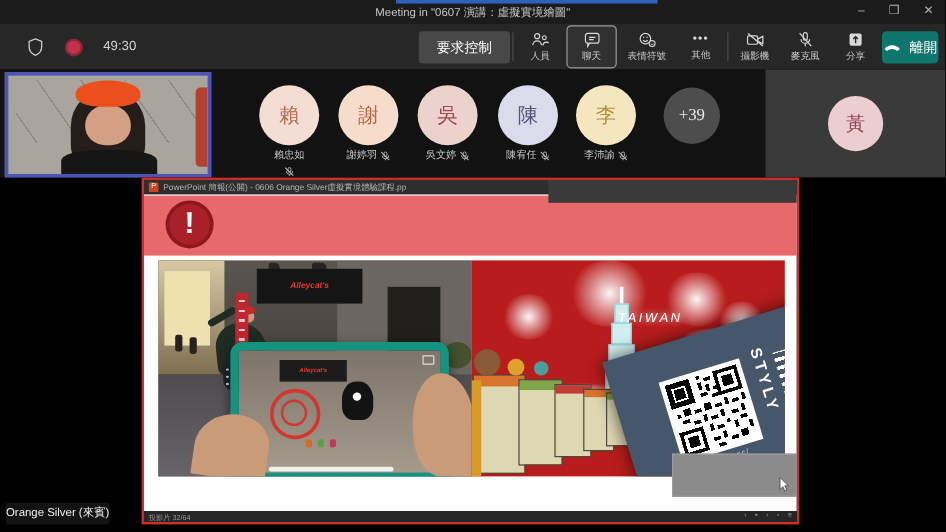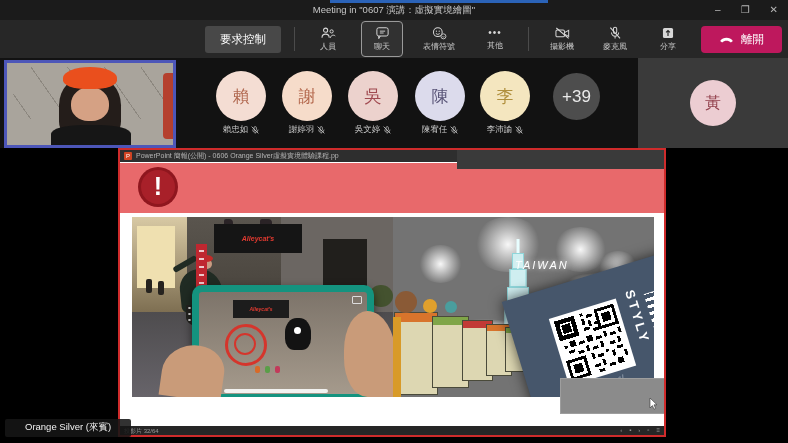--- a/index.html
+++ b/index.html
@@ -12,47 +12,47 @@
   .accent{left:330px;top:0;width:218px;height:3px;background:#2b63b8;}
   .win-title{left:0;right:0;top:4px;text-align:center;font-size:9.5px;color:#c6c6c6;}
   .win-controls{right:10px;top:2px;display:flex;gap:20px;color:#b5b5b5;font-size:10px;line-height:16px;}
   .win-controls span{cursor:default;}
 
   
   .toolbar{left:0;top:20px;width:788px;height:38px;background:#272727;}
   .tb-left{left:22px;top:0;height:38px;display:flex;align-items:center;gap:17px;}
   .rec-dot{width:11px;height:11px;border-radius:50%;background:#c4314b;border:2px solid #8d2737;}
   .timer{font-size:11px;color:#d2d2d2;}
-  .tb-right{right:6px;top:0;height:38px;display:flex;align-items:center;gap:13px;}
+  .tb-right{right:6px;top:0;height:38px;display:flex;align-items:center;gap:2px;}
   .req-btn{background:#484848;color:#fff;font-size:11.5px;padding:6px 15px;border-radius:3px;cursor:pointer;}
   .sep{width:1px;height:24px;background:#4b4b4b;}
   .tb-item{display:flex;flex-direction:column;align-items:center;justify-content:center;
            width:40px;height:34px;gap:1px;cursor:pointer;border-radius:4px;}
   .tb-item .lbl{font-size:8px;color:#c6c6c6;white-space:nowrap;}
   .tb-item.sel{border:1px solid #9a9a9a;background:#313131;}
   .dots{color:#d8d8d8;font-size:10px;letter-spacing:1px;line-height:12px;}
-  .leave-btn{background:#be185d;color:#fff;font-size:11.5px;padding:6px 18px;border-radius:4px;
+  .leave-btn{background:#0f766e;color:#fff;font-size:11.5px;padding:6px 1px;border-radius:4px;
              display:flex;align-items:center;gap:7px;cursor:pointer;}
 
   
   .stage{left:0;top:58px;width:788px;height:90px;background:#121212;}
   .selfview{left:4px;top:2px;width:166px;height:82px;border:3px solid #4d56b8;background:#a9a49c;overflow:hidden;cursor:pointer;}
   .sv-doodle{left:6px;top:4px;width:154px;height:52px;opacity:.5;
      background:repeating-linear-gradient(55deg,transparent 0 14px,#6f6a62 14px 15px,transparent 15px 30px);}
   .sv-chair{right:0;top:10px;width:10px;height:66px;background:#b5402e;border-radius:4px 0 0 4px;}
   .sv-hair{left:52px;top:12px;width:62px;height:66px;background:#241d1a;border-radius:46% 46% 30% 30%;}
   .sv-face{left:64px;top:24px;width:38px;height:34px;background:#d5a184;border-radius:50% 50% 45% 45%;}
   .sv-beret{left:56px;top:4px;width:54px;height:22px;background:#ea4f1d;border-radius:50% 50% 40% 40%;}
   .sv-body{left:44px;top:62px;width:80px;height:22px;background:#161616;border-radius:40% 40% 0 0;}
   .avatar{top:13px;width:50px;height:50px;border-radius:50%;display:flex;align-items:center;
           justify-content:center;font-size:17px;cursor:pointer;}
   .pname{top:66px;width:84px;display:flex;justify-content:center;align-items:center;gap:3px;
          font-size:8.5px;color:#c9c9c9;white-space:nowrap;}
   .ovf{top:15px;width:47px;height:47px;border-radius:50%;background:#4d4d4d;color:#eaeaea;
-       display:flex;align-items:center;justify-content:center;font-size:17px;cursor:pointer;}
+       display:flex;align-items:center;justify-content:center;font-size:14px;cursor:pointer;font-family:Liberation Serif, serif;}
   .spot{left:638px;top:0;width:150px;height:90px;background:#3a3a3a;cursor:pointer;}
   .spot .avatar{position:absolute;left:52px;top:22px;width:46px;height:46px;font-size:16px;}
 
   
   .main{left:0;top:148px;width:788px;height:295px;background:#000;}
   .shared{left:118px;top:0;width:548px;height:289px;border:2px solid #cf2b2b;box-sizing:border-box;
           background:#0a0a0a;overflow:hidden;cursor:default;}
   .minibar{left:0;top:0;width:544px;height:12px;background:#2e2e2e;display:flex;align-items:center;
            gap:4px;padding-left:4px;box-sizing:border-box;}
   .ppt-ico{width:8px;height:8px;background:#d04423;border-radius:1px;color:#fff;font-size:6px;
@@ -68,21 +68,21 @@
   .overlay-top{left:337px;top:0;width:207px;height:19px;background:#3a3a3a;z-index:9;}
   .overlay-box{left:440px;top:228px;width:104px;height:34px;background:#8b8b8b;border:1px solid #9e9e9e;z-index:9;}
   .pfooter{left:0;top:248px;width:544px;height:28px;background:#4e4e4e;}
   .credit{left:16px;top:4px;font-family:"DejaVu Serif",serif;font-style:italic;font-size:13px;color:#f4f4f4;}
   .contact{left:150px;top:10px;width:270px;text-align:center;font-size:6.5px;color:#c9c9c9;}
   .signmark{right:10px;top:4px;font-family:"DejaVu Serif",serif;font-style:italic;font-size:13px;color:#e9e9e9;}
   .statusbar{left:0;top:276px;width:544px;height:9px;background:#262626;}
   .sb-left{left:4px;top:1px;font-size:6px;color:#9a9a9a;}
   .sb-right{right:4px;top:1px;display:flex;gap:7px;font-size:6px;color:#9a9a9a;}
   .presenter{left:5px;top:271px;background:rgba(22,22,22,.88);color:#f0f0f0;font-size:9.5px;
-             padding:2px 20px 3px;border-radius:2px;}
+             padding:2px 0 3px;border-radius:2px;}
 
   
   .photo{width:261px;height:180px;position:relative;overflow:hidden;
          background:linear-gradient(#5a554e 0%,#454039 55%,#35322e 100%);}
   .storefront{left:0;top:0;width:55px;height:95px;background:linear-gradient(#d8c9a4,#7e6f52);}
   .sf-glow{left:5px;top:9px;width:38px;height:62px;background:#efe0b0;}
   .sf-fig{width:6px;height:14px;background:#26231f;border-radius:2px;}
   .bldg-right{right:0;top:0;width:112px;height:100px;background:#6b6662;}
   .door{left:42px;top:22px;width:44px;height:70px;background:#211f1c;}
   .bush{width:24px;height:22px;border-radius:50%;background:#44522f;}
@@ -115,21 +115,21 @@
   .t-cat:after{content:"";position:absolute;left:9px;top:9px;width:7px;height:7px;background:#fff;border-radius:50%;}
   .t-fig{top:74px;width:5px;height:7px;border-radius:2px;}
   .t-cam{right:5px;top:4px;width:8px;height:6px;border:1px solid #ddd;border-radius:1px;}
   .t-ico{left:5px;bottom:4px;width:8px;height:8px;border:1px solid #cfcfcf;border-radius:1px;}
   .hand-l{left:30px;top:128px;width:62px;height:54px;background:#c99b79;border-radius:55% 45% 0 0;
           transform:rotate(8deg);z-index:4;}
   .hand-r{left:212px;top:94px;width:52px;height:86px;background:#c99b79;border-radius:45% 55% 0 45%;z-index:4;}
   .pencil{left:92px;top:172px;width:104px;height:4px;background:#f2f2f0;border-radius:2px;z-index:5;}
 
   
-  .render{width:261px;height:180px;position:relative;overflow:hidden;background:#737373;}
+  .render{width:261px;height:180px;position:relative;overflow:hidden;background:#b91c1c;}
   .fw{border-radius:50%;background:radial-gradient(circle,rgba(255,255,255,.95) 0%,rgba(255,255,255,0) 70%);}
   .taiwan{left:122px;top:42px;color:#fff;font-size:11px;font-style:italic;letter-spacing:2px;
           text-shadow:0 0 5px rgba(255,255,255,.9);z-index:2;}
   .tw-seg{left:50%;transform:translateX(-50%);background:#cfeef0;border:1px solid #8fd6da;box-sizing:border-box;}
   .cloud{background:radial-gradient(closest-side,rgba(255,255,255,.95),rgba(255,255,255,0));}
   .stall{background:#ddd7b2;outline:1px solid #4a4a3a;}
   .ystrip{left:0;top:100px;width:8px;height:80px;background:#d89a28;}
   .blob{border-radius:50%;}
   .stylycard{left:130px;top:52px;width:200px;height:175px;background:#46566b;transform:rotate(-17deg);
              box-shadow:0 0 14px rgba(0,0,0,.65);z-index:5;}
@@ -153,20 +153,29 @@
     <div class="abs accent"></div>
     <div class="abs win-title">Meeting in "0607 演講：虛擬實境繪圖"</div>
     <div class="abs win-controls">
       <span>–</span>
       <span>❐</span>
       <span>✕</span>
     </div>
   </div>
 
   <div class="abs toolbar">
+    <div class="abs tb-left">
+      <span>
+        <svg width="15" height="17" viewBox="0 0 20 22">
+            <path d="M10 1.5 17 4.4 V10 c0 5-3.1 8.3-7 9.8 C6.1 18.3 3 15 3 10 V4.4 Z" fill="none" stroke="#cfcfcf" stroke-width="1.4"></path>
+          </svg>
+      </span>
+      <span class="rec-dot"></span>
+      <span class="timer">49:30</span>
+    </div>
 
     <div class="abs tb-right">
       <div class="req-btn">要求控制</div>
       <div class="sep"></div>
 
       <div class="tb-item">
         <span>
           <svg width="16" height="14" viewBox="0 0 20 16">
               <circle cx="7" cy="4.5" r="2.6" fill="none" stroke="#d8d8d8" stroke-width="1.3"></circle>
               <circle cx="14.5" cy="6" r="2" fill="none" stroke="#d8d8d8" stroke-width="1.2"></circle>
@@ -272,21 +281,21 @@
     <div class="abs avatar" style="left: 348px; background-color: rgb(236, 210, 205);">
       <span style="color: rgb(160, 74, 80);">吳</span>
     </div>
     <div class="abs avatar" style="left: 415px; background-color: rgb(220, 219, 236);">
       <span style="color: rgb(90, 85, 120);">陳</span>
     </div>
     <div class="abs avatar" style="left: 480px; background-color: rgb(244, 230, 191);">
       <span style="color: rgb(176, 143, 60);">李</span>
     </div>
 
-    <div class="abs pname" style="left:199px;">
+    <div class="abs pname" style="left:199px;flex-direction:column;">
       <span>賴忠如</span>
       <svg width="8" height="8" viewBox="0 0 8 8">
           <rect x="3" y="0.6" width="2.4" height="4" rx="1.2" fill="none" stroke="#b9b9b9" stroke-width=".8"></rect>
           <path d="M1.6 3.6 a2.7 2.7 0 0 0 5.4 0 M4.2 6.3 V7.6" fill="none" stroke="#b9b9b9" stroke-width=".8"></path>
           <path d="M.6.6 7.4 7.4" stroke="#b9b9b9" stroke-width=".9"></path>
         </svg>
     </div>
     <div class="abs pname" style="left:265px;text-align:right;">
       <span>謝婷羽</span>
       <svg width="8" height="8" viewBox="0 0 8 8">

